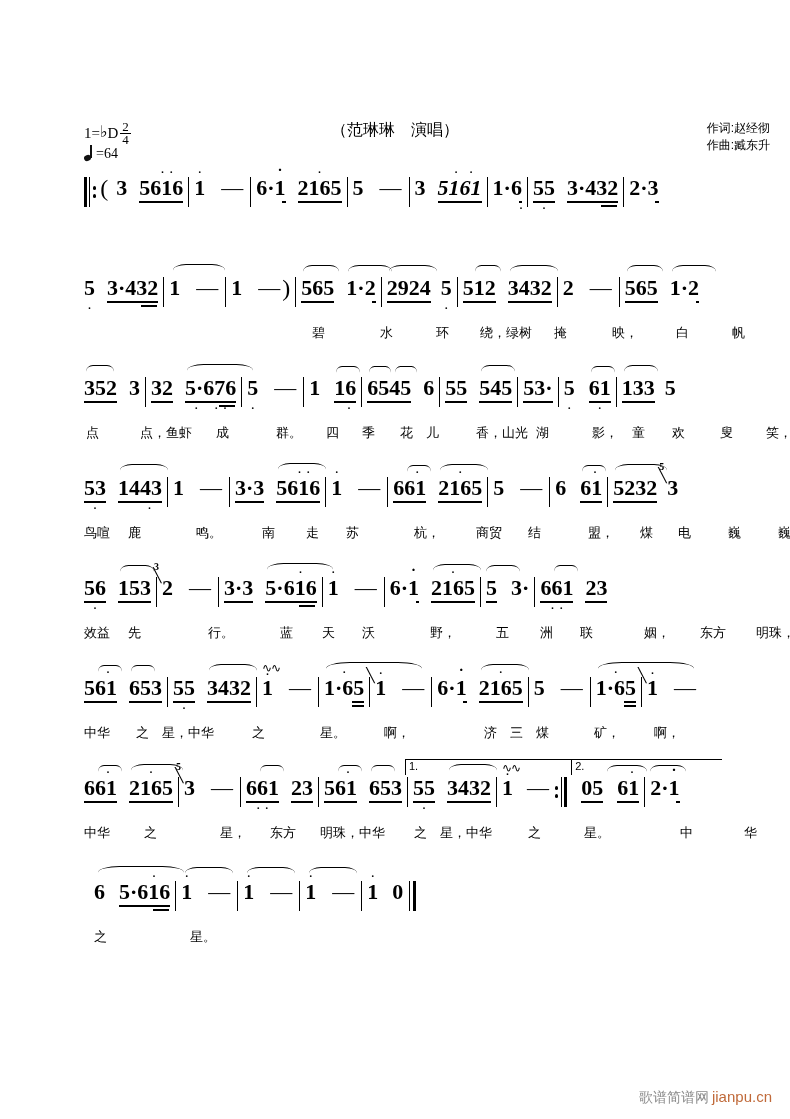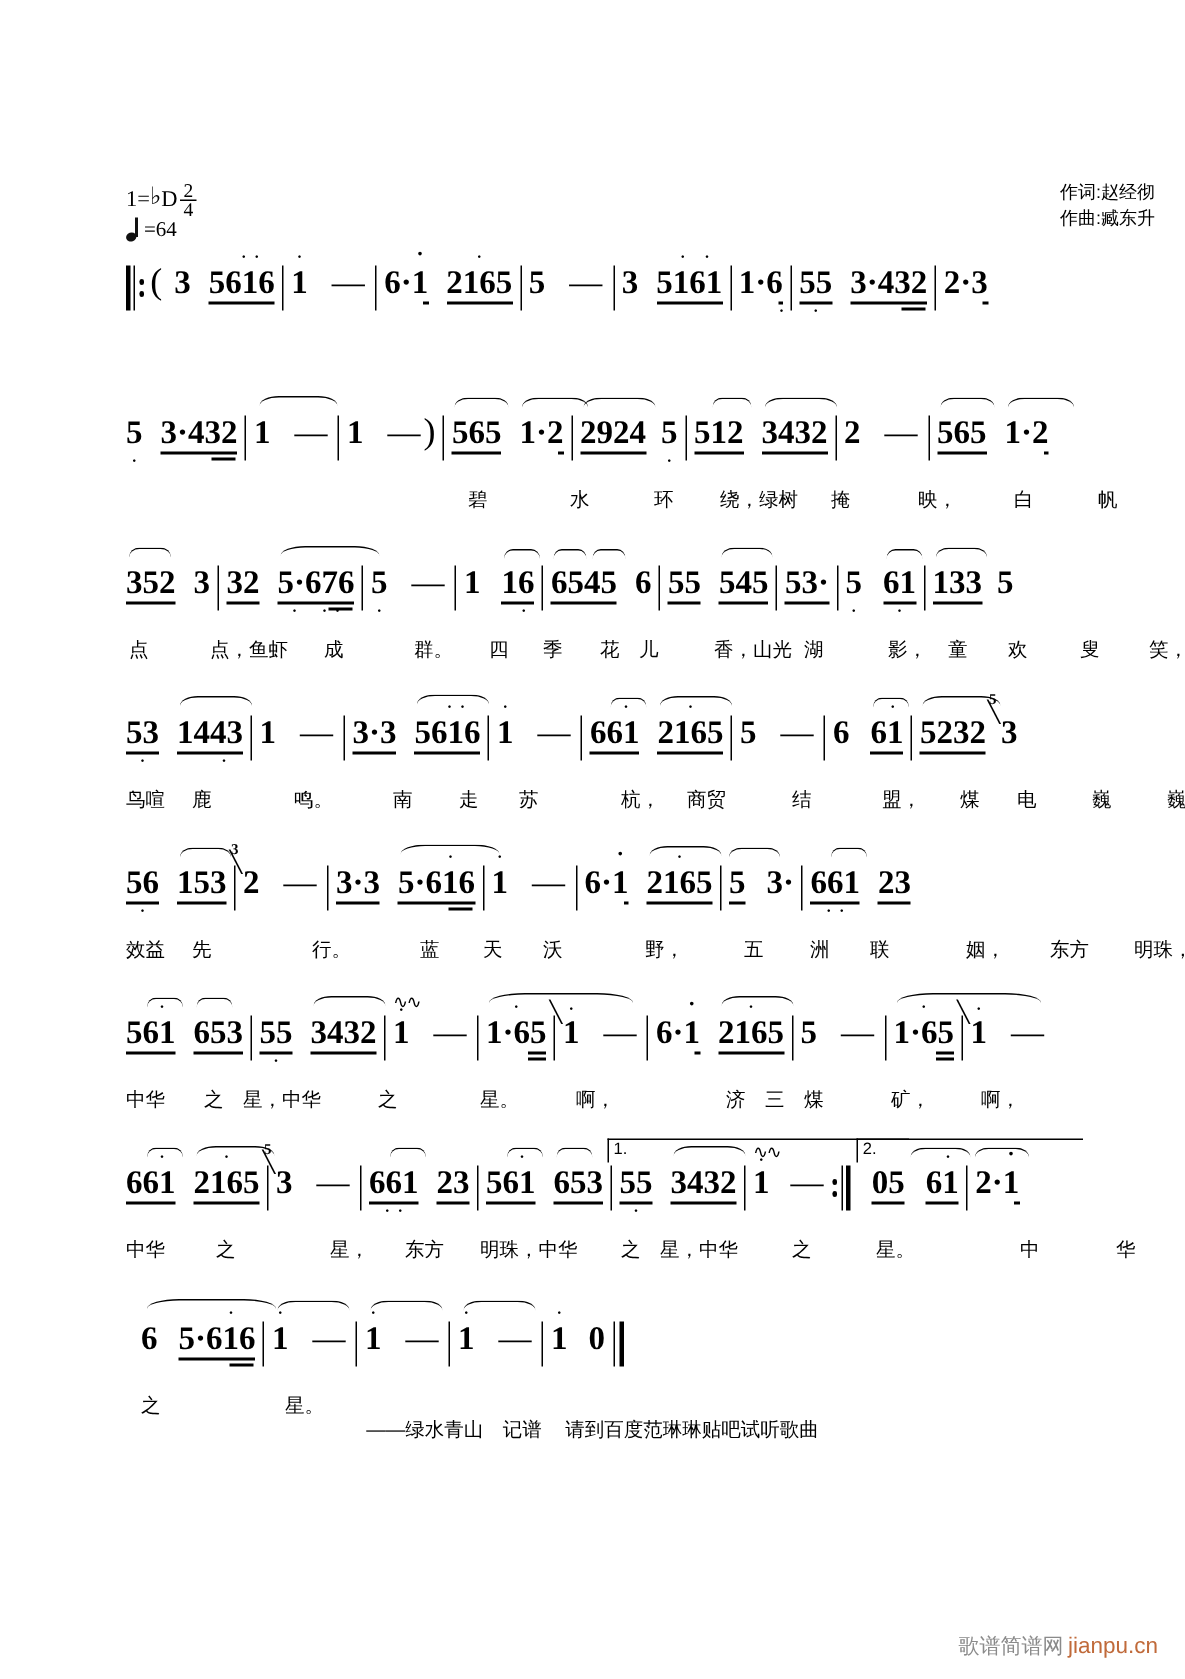--- a/index.html
+++ b/index.html
@@ -118,20 +118,21 @@
     font-size:14px;color:#8a8a8a;
     font-family:"Liberation Sans","DejaVu Sans",sans-serif;
   }
   .watermark .site{color:#c06a3a;font-size:15px;margin-left:3px;}
 </style>
 </head>
 <body>
 
 <div class="page">
 
+  <div class="subtitle">（范琳琳　演唱）</div>
   <div class="credits">
     <div>作词:赵经彻</div>
     <div>作曲:臧东升</div>
   </div>
 
   <div class="keyblock">
     <div class="keyline">
       <span>1=</span>
       <span class="flat">♭</span>
       <span>D</span>
@@ -163,21 +164,21 @@
       <span class="cell"><span class="num">1</span><span class="oct-hi">·</span></span>
       <span class="dash" style="margin-left:14px;">—</span>
       <span class="bar"></span>
       <span class="cell"><span class="num">6<span class="dot-sep">·</span><span style="position:relative;">1<span class="oct-hi" style="top:-8px;">·</span></span></span><span style="position:absolute;left:26px;right:0;bottom:-3px;height:2px;background:#000;"></span></span>
       <span class="cell ubeam" style="margin-left:12px;"><span class="num">2165</span><span class="oct-hi">·</span></span>
       <span class="bar"></span>
       <span class="cell"><span class="num">5</span></span>
       <span class="dash" style="margin-left:14px;">—</span>
       <span class="bar"></span>
       <span class="cell"><span class="num">3</span></span>
-      <span class="cell ubeam" style="margin-left:12px;"><span class="num">5161</span><span class="oct-hi">&nbsp;&nbsp;·&nbsp;&nbsp;&nbsp;·</span></span>
+      <span class="cell ubeam" style="margin-left:12px;font-style:italic;"><span class="num">5161</span><span class="oct-hi">&nbsp;&nbsp;·&nbsp;&nbsp;&nbsp;·</span></span>
       <span class="bar"></span>
       <span class="cell"><span class="num">1<span class="dot-sep">·</span>6</span><span style="position:absolute;left:26px;right:0;bottom:-3px;height:2px;background:#000;"></span><span class="oct-lo" style="left:26px;">·</span></span>
       <span class="bar"></span>
       <span class="cell ubeam"><span class="num">55</span><span class="oct-lo">·</span></span>
       <span class="cell ubeam" style="margin-left:12px;"><span class="num">3<span class="dot-sep">·</span>432</span><span style="position:absolute;left:34px;width:16px;bottom:-7px;height:2px;background:#000;"></span></span>
       <span class="bar"></span>
       <span class="cell"><span class="num">2<span class="dot-sep">·</span>3</span><span style="position:absolute;left:26px;right:0;bottom:-3px;height:2px;background:#000;"></span></span>
     </div>
     <div class="lyrics"></div>
   </div>
@@ -294,21 +295,21 @@
       <span class="cell" style="margin-left:10px;"><span class="grace">5</span><span class="gracemark">╲</span><span class="num">3</span></span>
     </div>
     <div class="lyrics">
       <span class="ly" style="left:0px;">鸟喧</span>
       <span class="ly" style="left:44px;">鹿</span>
       <span class="ly" style="left:112px;">鸣。</span>
       <span class="ly" style="left:178px;">南</span>
       <span class="ly" style="left:222px;">走</span>
       <span class="ly" style="left:262px;">苏</span>
       <span class="ly" style="left:330px;">杭，</span>
-      <span class="ly" style="left:374px;">商贸</span>
+      <span class="ly" style="left:392px;">商贸</span>
       <span class="ly" style="left:444px;">结</span>
       <span class="ly" style="left:504px;">盟，</span>
       <span class="ly" style="left:556px;">煤</span>
       <span class="ly" style="left:594px;">电</span>
       <span class="ly" style="left:644px;">巍</span>
       <span class="ly" style="left:694px;">巍，</span>
     </div>
   </div>
 
   <div class="system" style="top:576px;">
@@ -466,22 +467,18 @@
         <span class="thinl"></span>
           <span class="thickl"></span>
       </span>
     </div>
     <div class="lyrics" style="left:94px;">
       <span class="ly" style="left:0px;">之</span>
       <span class="ly" style="left:96px;">星。</span>
     </div>
   </div>
 
-  <div class="footer">
-    <span class="seg">——绿水青山　记谱</span>
-    <span class="seg">请到百度范琳琳贴吧试听歌曲</span>
-  </div>
 
   <div class="watermark">
     <span>歌谱简谱网</span><span class="site">jianpu.cn</span>
   </div>
 
 </div>
 
 </body></html>

